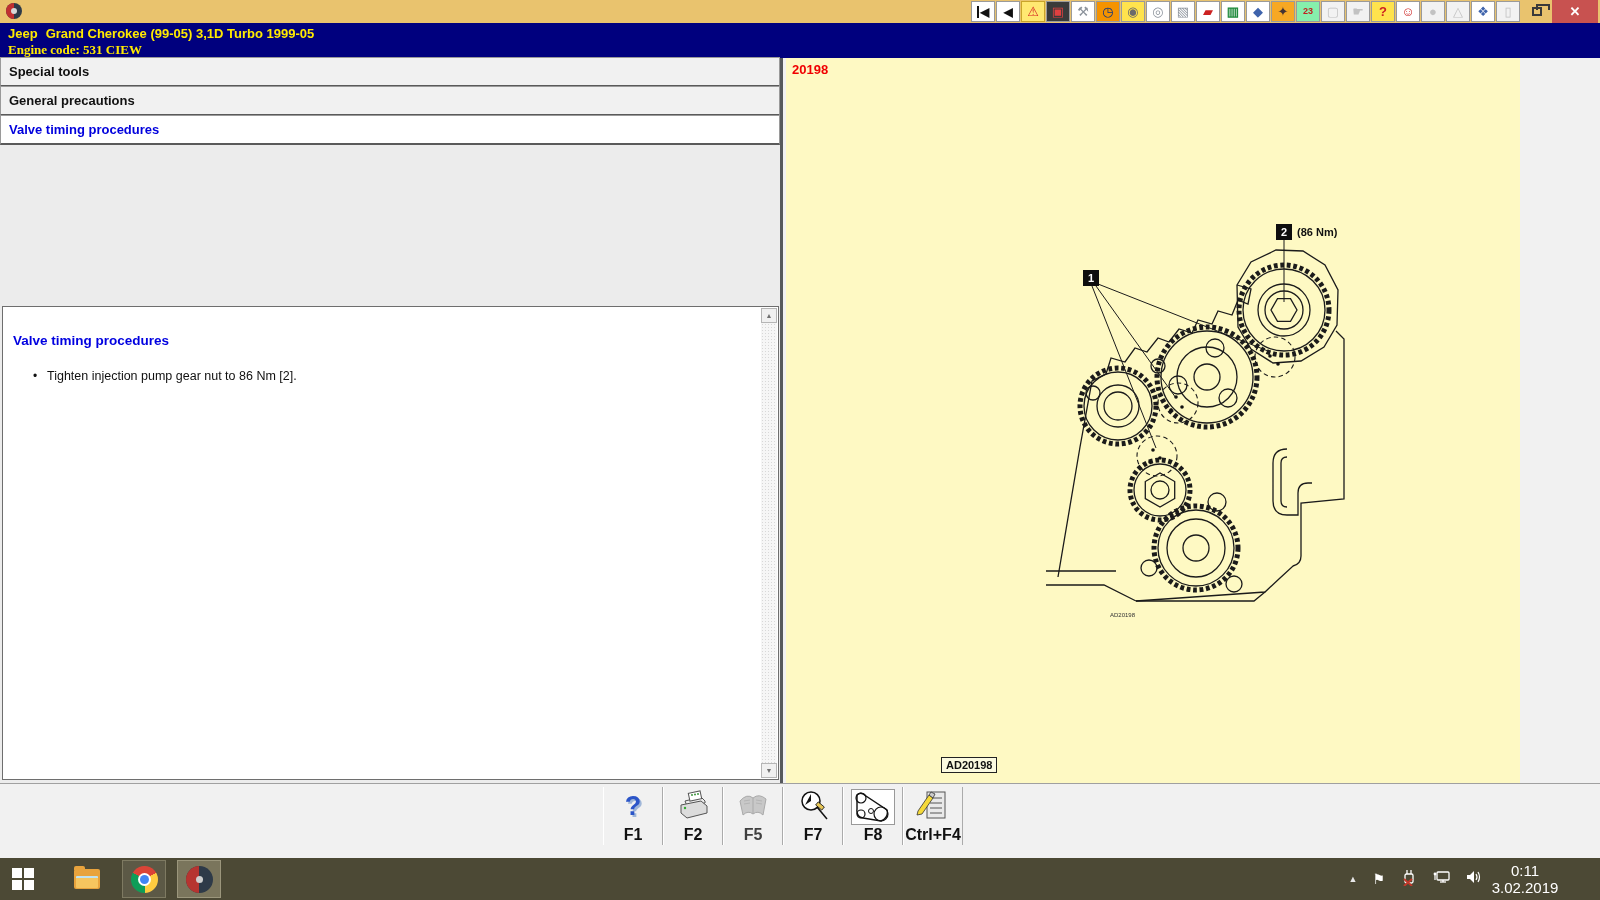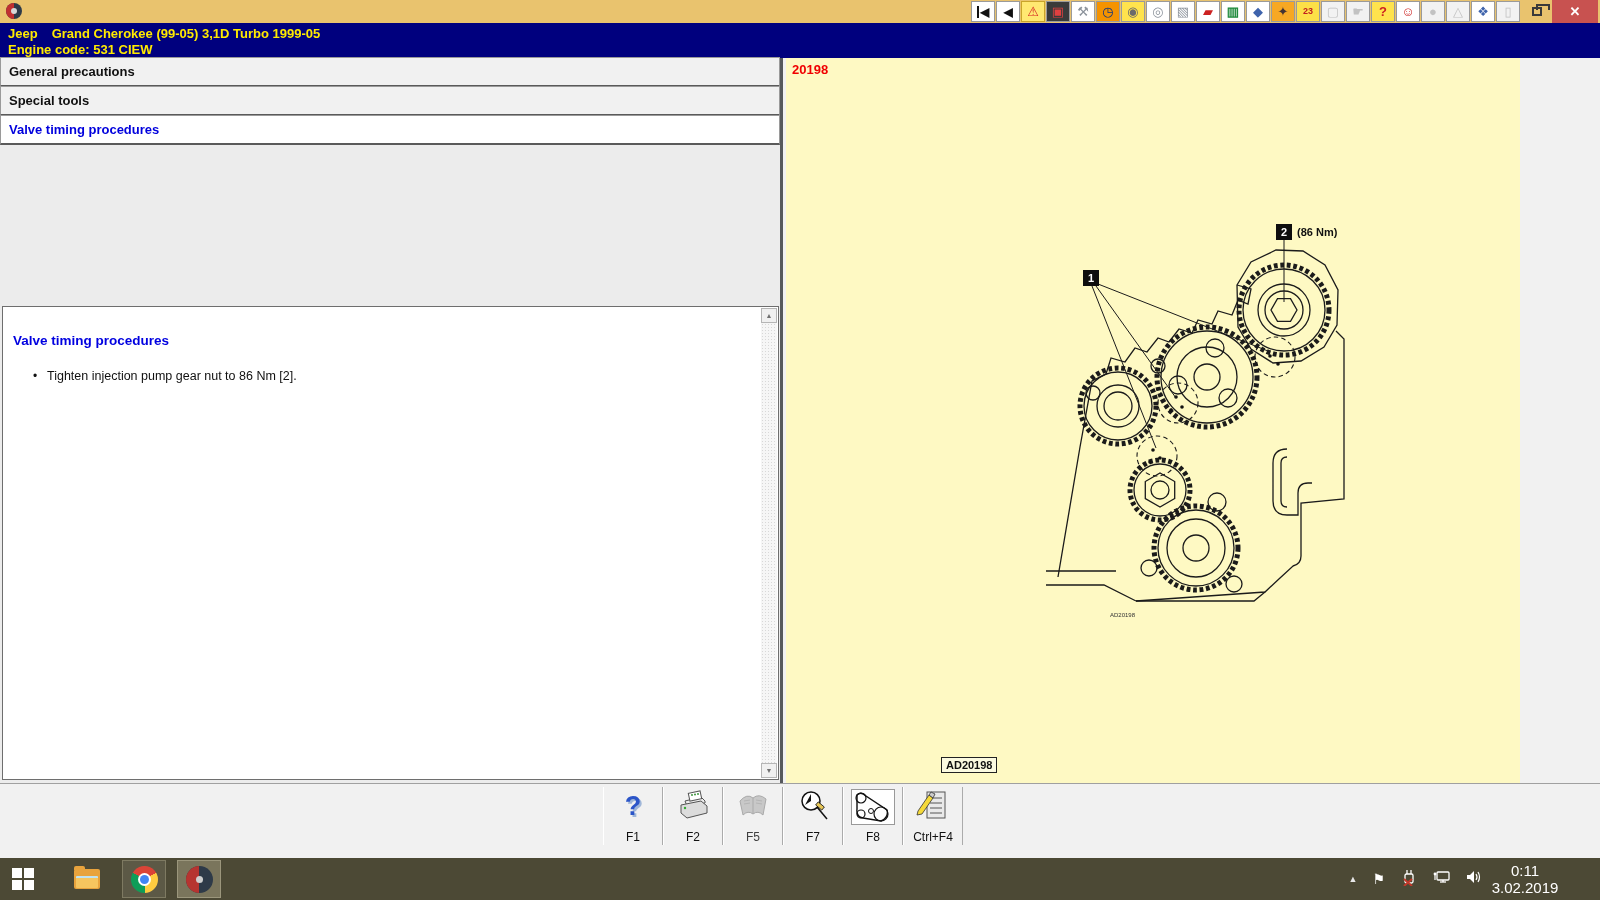--- a/index.html
+++ b/index.html
@@ -25,39 +25,39 @@
   .tico.nav-first span { border-left:2px solid #111; padding-left:1px; }
   .tico.warn   { background:#FFE871; color:#D42020; border-color:#C9A42A; }
   .tico.dark   { background:#3A3A3A; color:#E04040; }
   .tico.graytool { color:#8B929B; }
   .tico.orange { background:#F59300; color:#14367E; }
   .tico.yellow { background:#FFE34D; color:#6B6B6B; }
   .tico.red    { color:#CC2222; }
   .tico.green  { color:#1E8A3C; font-weight:bold; }
   .tico.blue   { color:#3E63AC; }
   .tico.amber  { background:#F7A823; color:#433; }
-  .tico.cyan   { background:#fde047; color:#C02020; font-weight:bold; font-size:9px; }
+  .tico.cyan   { background:#86efac; color:#C02020; font-weight:bold; font-size:9px; }
   .tico.helpcar{ background:#FFE34D; color:#C22; font-weight:bold; }
   .tico.dis    { background:#F2F2F2; color:#C2C2C2; }
   .restore-btn { position:absolute; right:54px; top:4px; width:18px; height:15px;
     display:flex; align-items:center; justify-content:center; cursor:default; }
   .restore-glyph { position:relative; width:10px; height:9px;
     border:2px solid #3A3A3A; background:transparent; }
   .restore-glyph::before { content:''; position:absolute; top:-5px; left:2px;
     width:10px; height:4px; border:2px solid #3A3A3A; border-bottom:none; }
   .close-btn { position:absolute; right:2px; top:0; width:46px; height:23px;
     background:#C85250; color:#fff; display:flex; align-items:center;
     justify-content:center; font-size:13px; font-weight:bold; cursor:default; }
 
   
   .veh-header { position:absolute; left:0; top:23px; width:1600px; height:35px;
     background:#00007E; color:#FFEA00; font-weight:bold; font-size:13px; }
   .veh-line1 { position:absolute; left:8px; top:3px; }
-  .veh-line1 .model { margin-left:14px; }
-  .veh-line2 { position:absolute; left:8px; top:19px; }
+  .veh-line1 .model { margin-left:8px; }
+  .veh-line2 { position:absolute; left:8px; top:19px;font-family:Liberation Serif, serif; }
 
   
   .left-panel { position:absolute; left:0; top:58px; width:783px; height:725px;
     background:#ECECEC; border-right:3px solid #55585C; }
   .menu-item { height:30px; line-height:28px; background:#F1F1F1;
     border:1px solid #9A9A9A; border-bottom:2px solid #5A5A5A; margin-top:-1px;
     padding-left:8px; font-weight:bold; font-size:13px; color:#111; cursor:pointer; }
   .menu-item.selected { background:#FFFFFF; color:#0000DD; }
 
   .content-box { position:absolute; left:2px; top:248px; width:777px; height:474px;
@@ -101,21 +101,21 @@
   svg .tiny { fill:#333; font-size:6px; }
 
   
   .func-bar { position:absolute; left:0; top:783px; width:1600px; height:75px;
     background:#F1F1F1; border-top:1px solid #A0A0A0; z-index:5; }
   .func-group { position:absolute; left:603px; top:3px; display:flex; }
   .fbtn { width:60px; height:58px; background:#F1F1F1; border-left:1px solid #FFF;
     border-right:1px solid #ABABAB; display:flex; flex-direction:column;
     align-items:center; justify-content:space-between; padding:2px 0 1px 0;
     cursor:pointer; }
-  .fbtn .flabel { font-weight:normal; font-size:12px; color:#111; }
+  .fbtn .flabel { font-weight:bold; font-size:16px; color:#111; }
   .fbtn.disabled .flabel { color:#404040; }
   .fq { color:#2B55C8; font-size:27px; font-weight:bold; line-height:34px;
     text-shadow:2px 2px 0 #9FB6D8; }
   .belt-tile { background:#fff; border:1px solid #999; width:44px; height:36px;
     display:flex; align-items:center; justify-content:center; }
 
   
   .taskbar { position:absolute; left:0; top:858px; width:1600px; height:42px;
     background:#4C4935; z-index:6; }
   .tb-left { position:absolute; left:0; top:0; height:42px; display:flex;
@@ -241,22 +241,22 @@
 </div>
 
 <div class="veh-header">
   <div class="veh-line1">
     <span>Jeep</span><span class="model">Grand Cherokee (99-05) 3,1D Turbo 1999-05</span>
   </div>
   <div class="veh-line2">Engine code: 531 CIEW</div>
 </div>
 
 <div class="left-panel">
+  <div class="menu-item">Special tools</div>
   <div class="menu-item">General precautions</div>
-  <div class="menu-item">Special tools</div>
   <div class="menu-item selected">Valve timing procedures</div>
 
   <div class="content-box">
     <div class="content-heading">Valve timing procedures</div>
     <ul>
       <li><span>Tighten injection pump gear nut to 86 Nm [2].</span></li>
     </ul>
     <div class="vscroll">
       <div class="scr-btn scr-up">▲</div>
       <div class="scr-btn scr-dn">▼</div>

